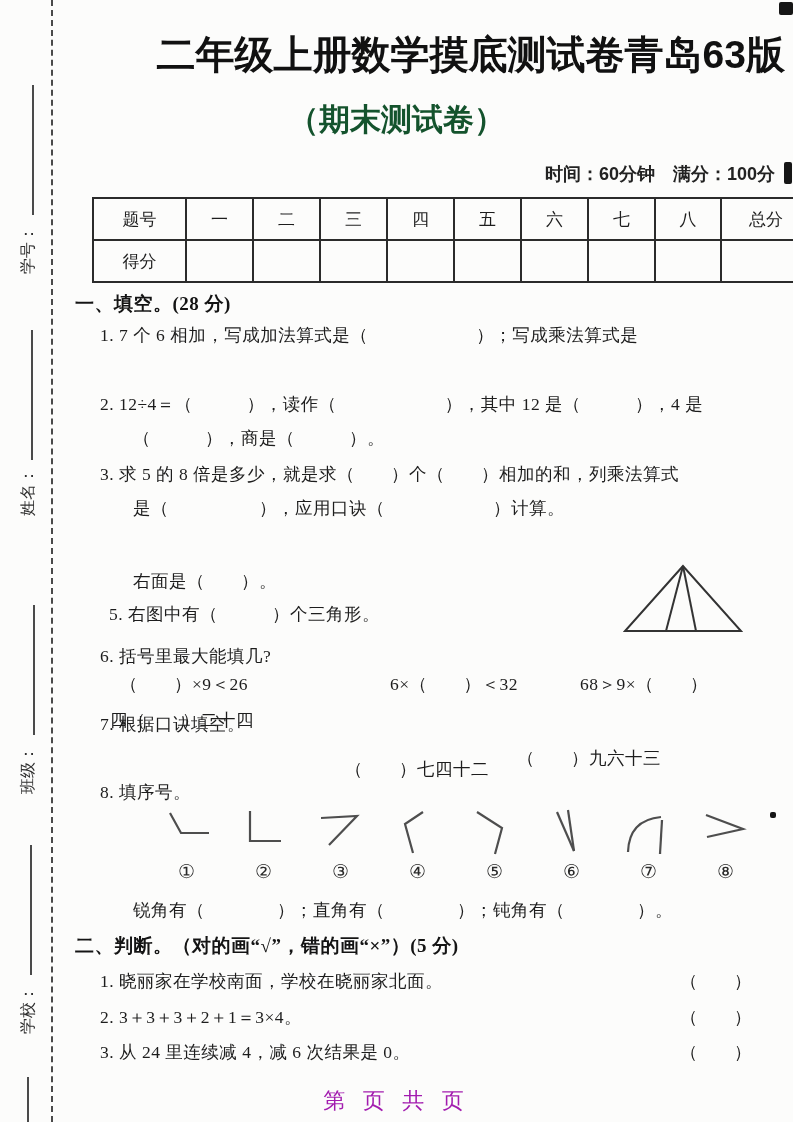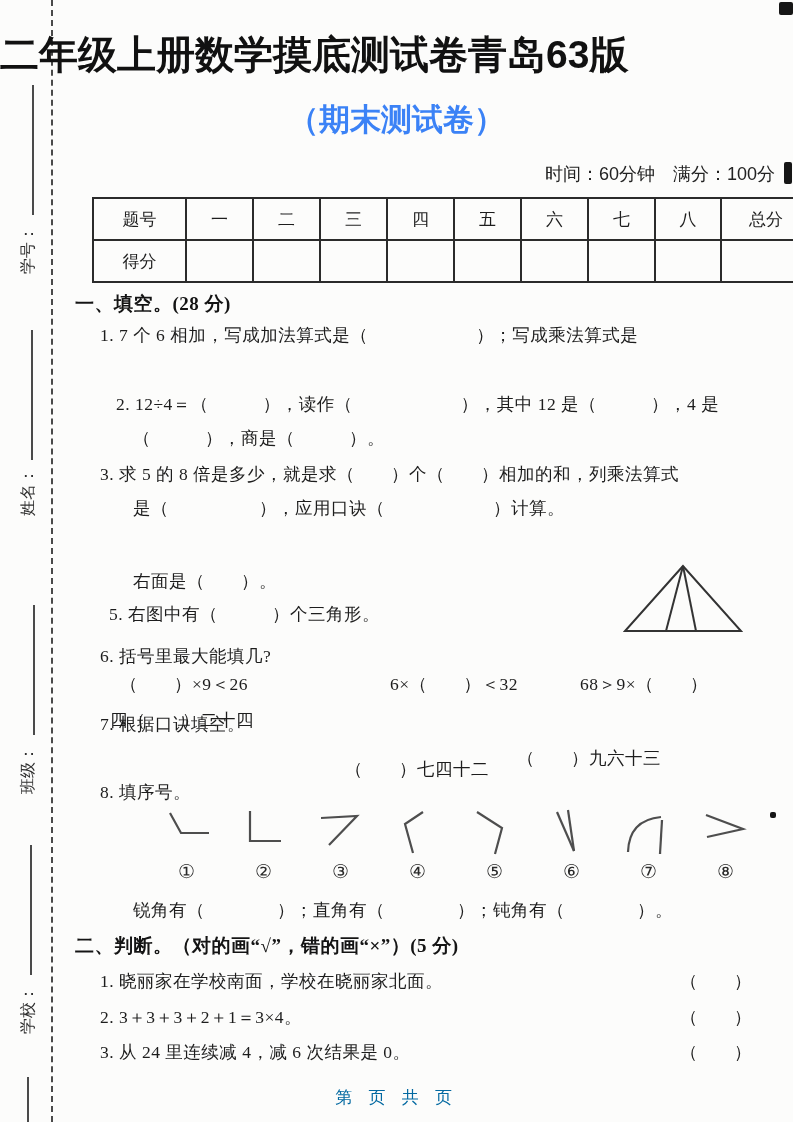--- a/index.html
+++ b/index.html
@@ -4,43 +4,43 @@
 <style>
   html,body{margin:0;padding:0;}
   .page{position:relative;width:793px;height:1122px;background:#fcfcfb;overflow:hidden;
         font-family:"Liberation Serif","DejaVu Serif",serif;color:#1d1d1d;}
   
   .seal-dashed{position:absolute;left:51px;top:0;height:1122px;width:0;border-left:2px dashed #4a4a4a;}
   .seal-label{position:absolute;width:70px;height:26px;line-height:26px;text-align:center;
               font-size:16px;color:#2e2e2e;transform:rotate(-90deg);white-space:nowrap;}
   .seal-line{position:absolute;width:2px;background:#4a4a4a;}
   
-  .title{position:absolute;left:0;right:0;top:28px;text-align:left;font-size:39px;font-weight:bold;
+  .title{position:absolute;left:0;right:8px;top:28px;text-align:right;font-size:39px;font-weight:bold;
          font-family:"Liberation Sans","DejaVu Sans",sans-serif;color:#111;white-space:nowrap;}
   .subtitle{position:absolute;left:0;right:0;top:99px;text-align:center;font-size:31px;font-weight:bold;
-            font-family:"Liberation Sans","DejaVu Sans",sans-serif;color:#3b82f6;}
-  .meta{position:absolute;right:18px;top:162px;font-size:18px;font-weight:normal;
+            font-family:"Liberation Sans","DejaVu Sans",sans-serif;color:#14532d;}
+  .meta{position:absolute;right:18px;top:162px;font-size:18px;font-weight:bold;
         font-family:"Liberation Sans","DejaVu Sans",sans-serif;color:#222;}
   
   table.score{position:absolute;left:92px;top:197px;width:698px;border-collapse:collapse;table-layout:fixed;}
   table.score td{border:2px solid #2b2b2b;height:40px;text-align:center;font-size:17px;color:#1d1d1d;padding:0;}
   
   .ln{position:absolute;white-space:nowrap;font-size:17.5px;letter-spacing:.5px;}
   .hd{position:absolute;white-space:nowrap;font-size:19px;font-weight:bold;color:#141414;letter-spacing:.5px;}
   
   .tri{position:absolute;left:616px;top:560px;}
   .angles{position:absolute;left:148px;top:808px;display:flex;}
   .angle-cell{width:77px;text-align:center;}
   .angle-cell svg{display:block;margin:0 auto;}
   .angle-num{font-size:19px;color:#2a2a2a;margin-top:2px;}
   svg .stk{stroke:#4e4e4e;stroke-width:2.2;fill:none;}
   svg .stk3{stroke:#333;stroke-width:2;fill:none;}
   
-  .footer{position:absolute;left:0;right:0;top:1086px;text-align:center;font-size:17px;
-          letter-spacing:6px;color:#0369a1;}
+  .footer{position:absolute;left:0;right:0;top:1086px;text-align:center;font-size:22px;
+          letter-spacing:6px;color:#a21caf;}
   
   .noise{position:absolute;background:#161616;border-radius:2px;}
 </style>
 </head>
 <body>
 
 <div class="page">
 
   <div class="seal-dashed"></div>
   <div class="seal-line" style="left:32px;top:85px;height:130px;"></div>
@@ -83,21 +83,21 @@
       <td></td>
       <td></td>
     </tr>
   </tbody>
     </table>
 
   <div class="hd" style="left:75px;top:291px;">一、填空。(28 分)</div>
 
   <div class="ln" style="left:100px;top:323px;">1. 7 个 6 相加，写成加法算式是（　　　　　　）；写成乘法算式是</div>
 
-  <div class="ln" style="left:116px;top:392px;text-align:right;">2. 12÷4＝（　　　），读作（　　　　　　），其中 12 是（　　　），4 是</div>
+  <div class="ln" style="left:100px;top:392px;text-align:right;">2. 12÷4＝（　　　），读作（　　　　　　），其中 12 是（　　　），4 是</div>
   <div class="ln" style="left:133px;top:426px;">（　　　），商是（　　　）。</div>
 
   <div class="ln" style="left:100px;top:462px;">3. 求 5 的 8 倍是多少，就是求（　　）个（　　）相加的和，列乘法算式</div>
   <div class="ln" style="left:133px;top:496px;">是（　　　　　），应用口诀（　　　　　　）计算。</div>
 
   <div class="ln" style="left:133px;top:569px;">右面是（　　）。</div>
 
   <div class="ln" style="left:100px;top:602px;margin-left:9px;">5. 右图中有（　　　）个三角形。</div>
 
   <svg class="tri" width="132" height="78" viewBox="0 0 132 78">

